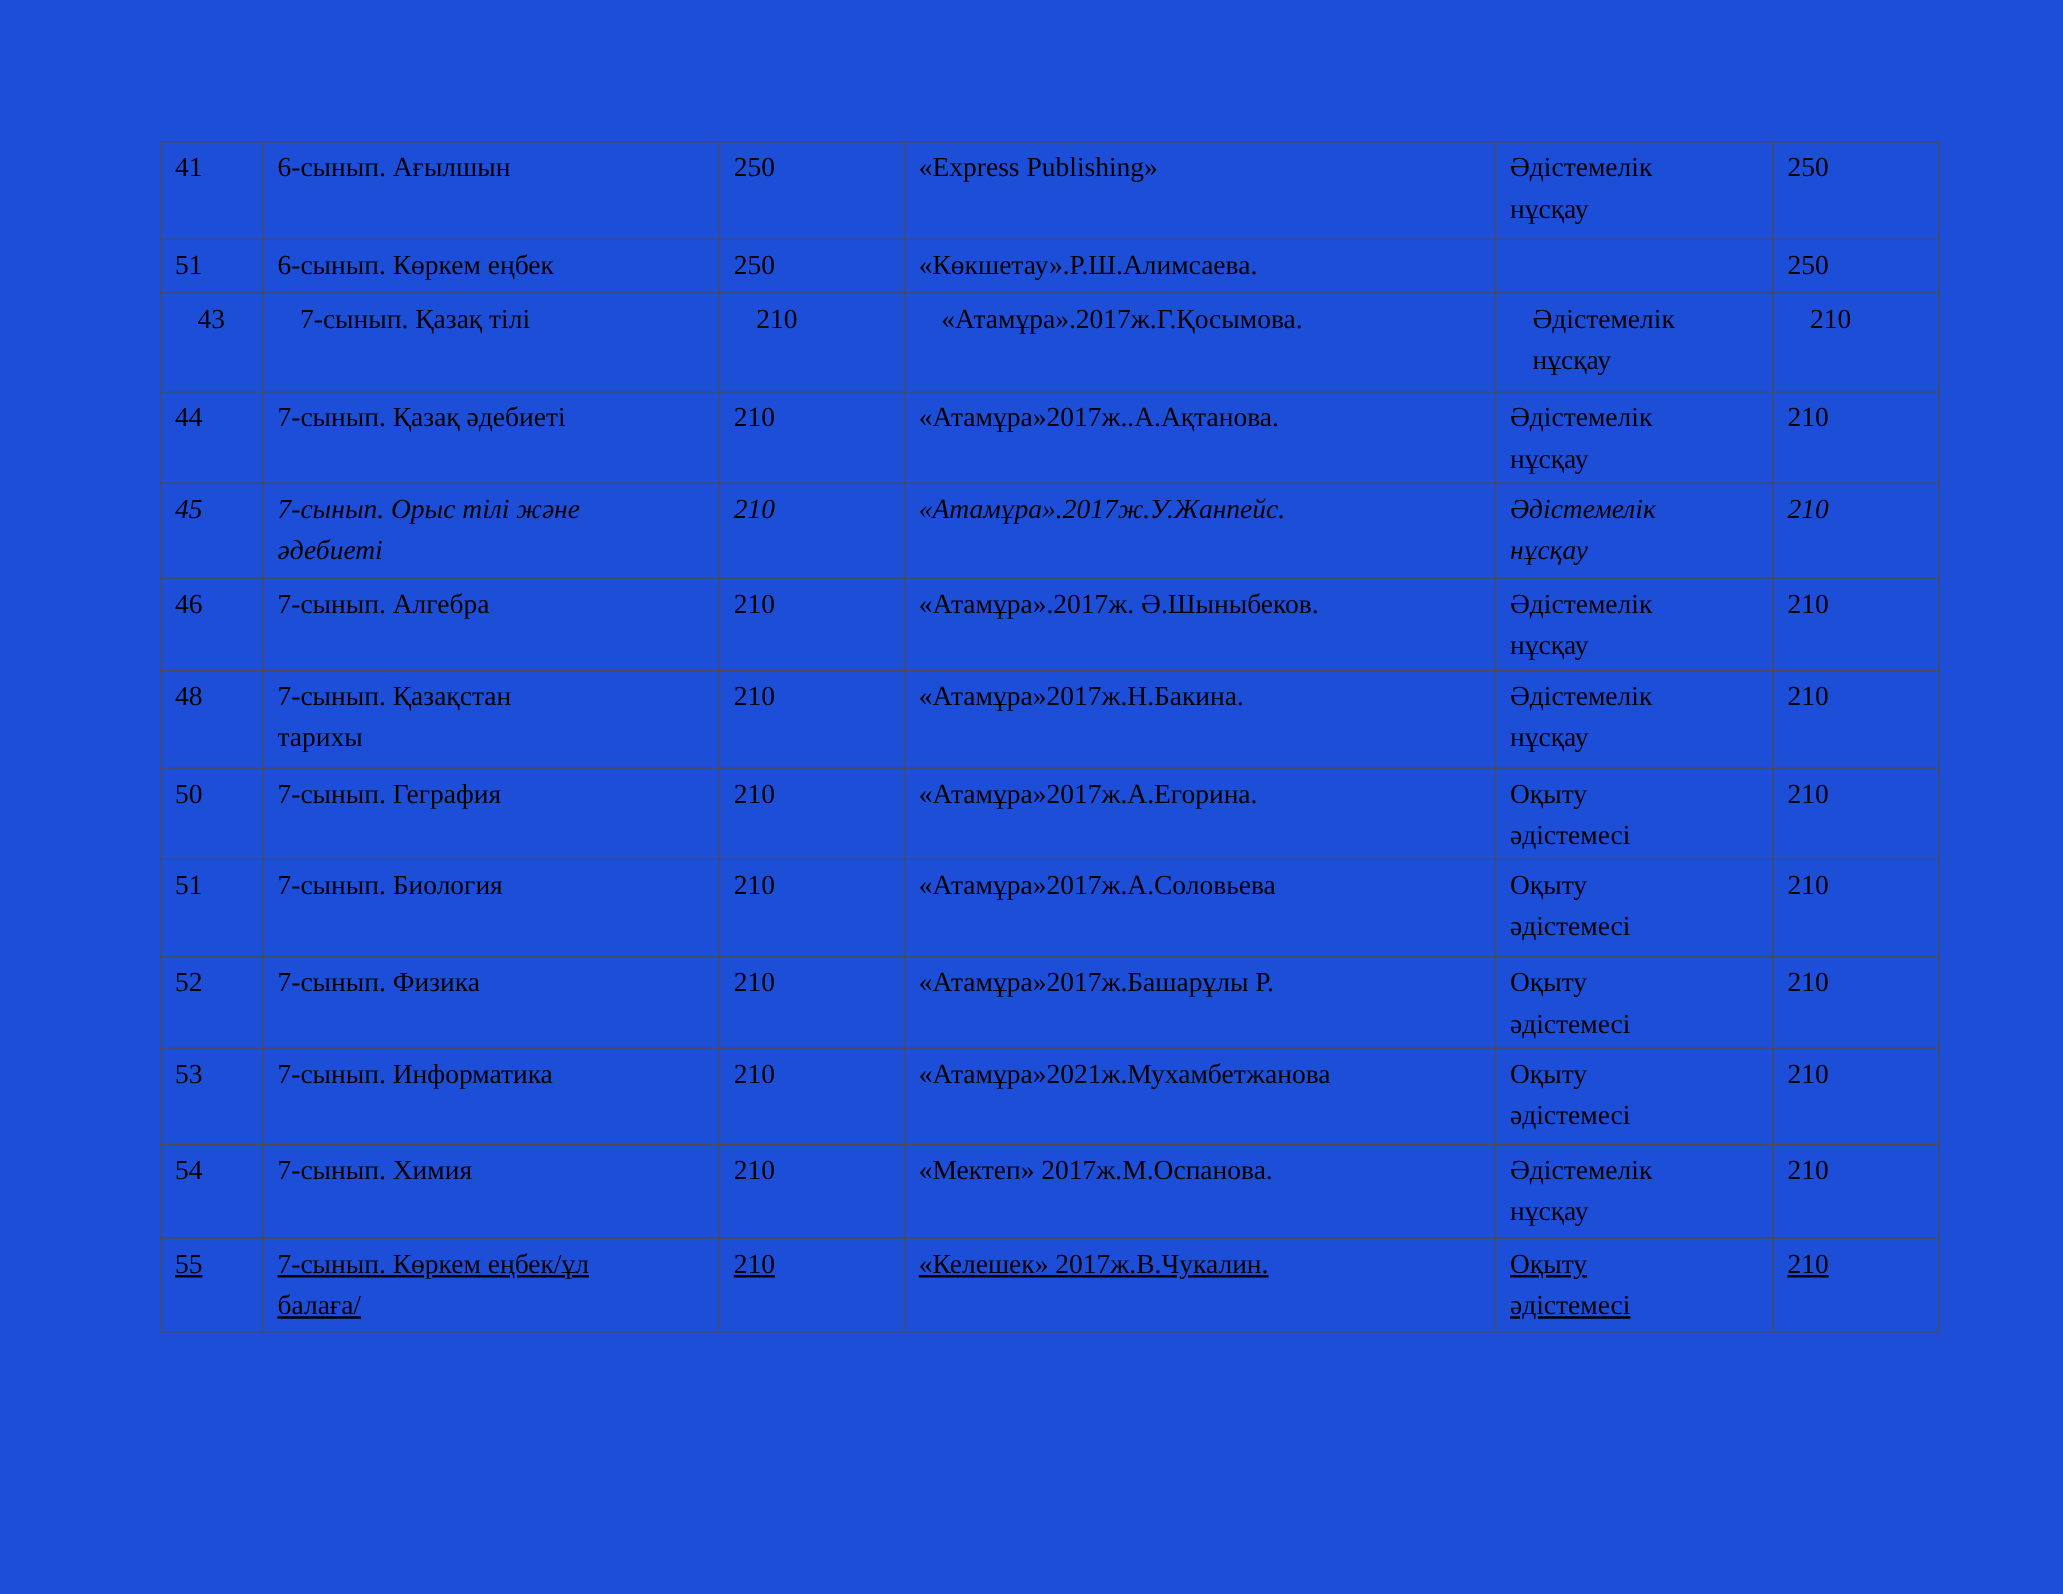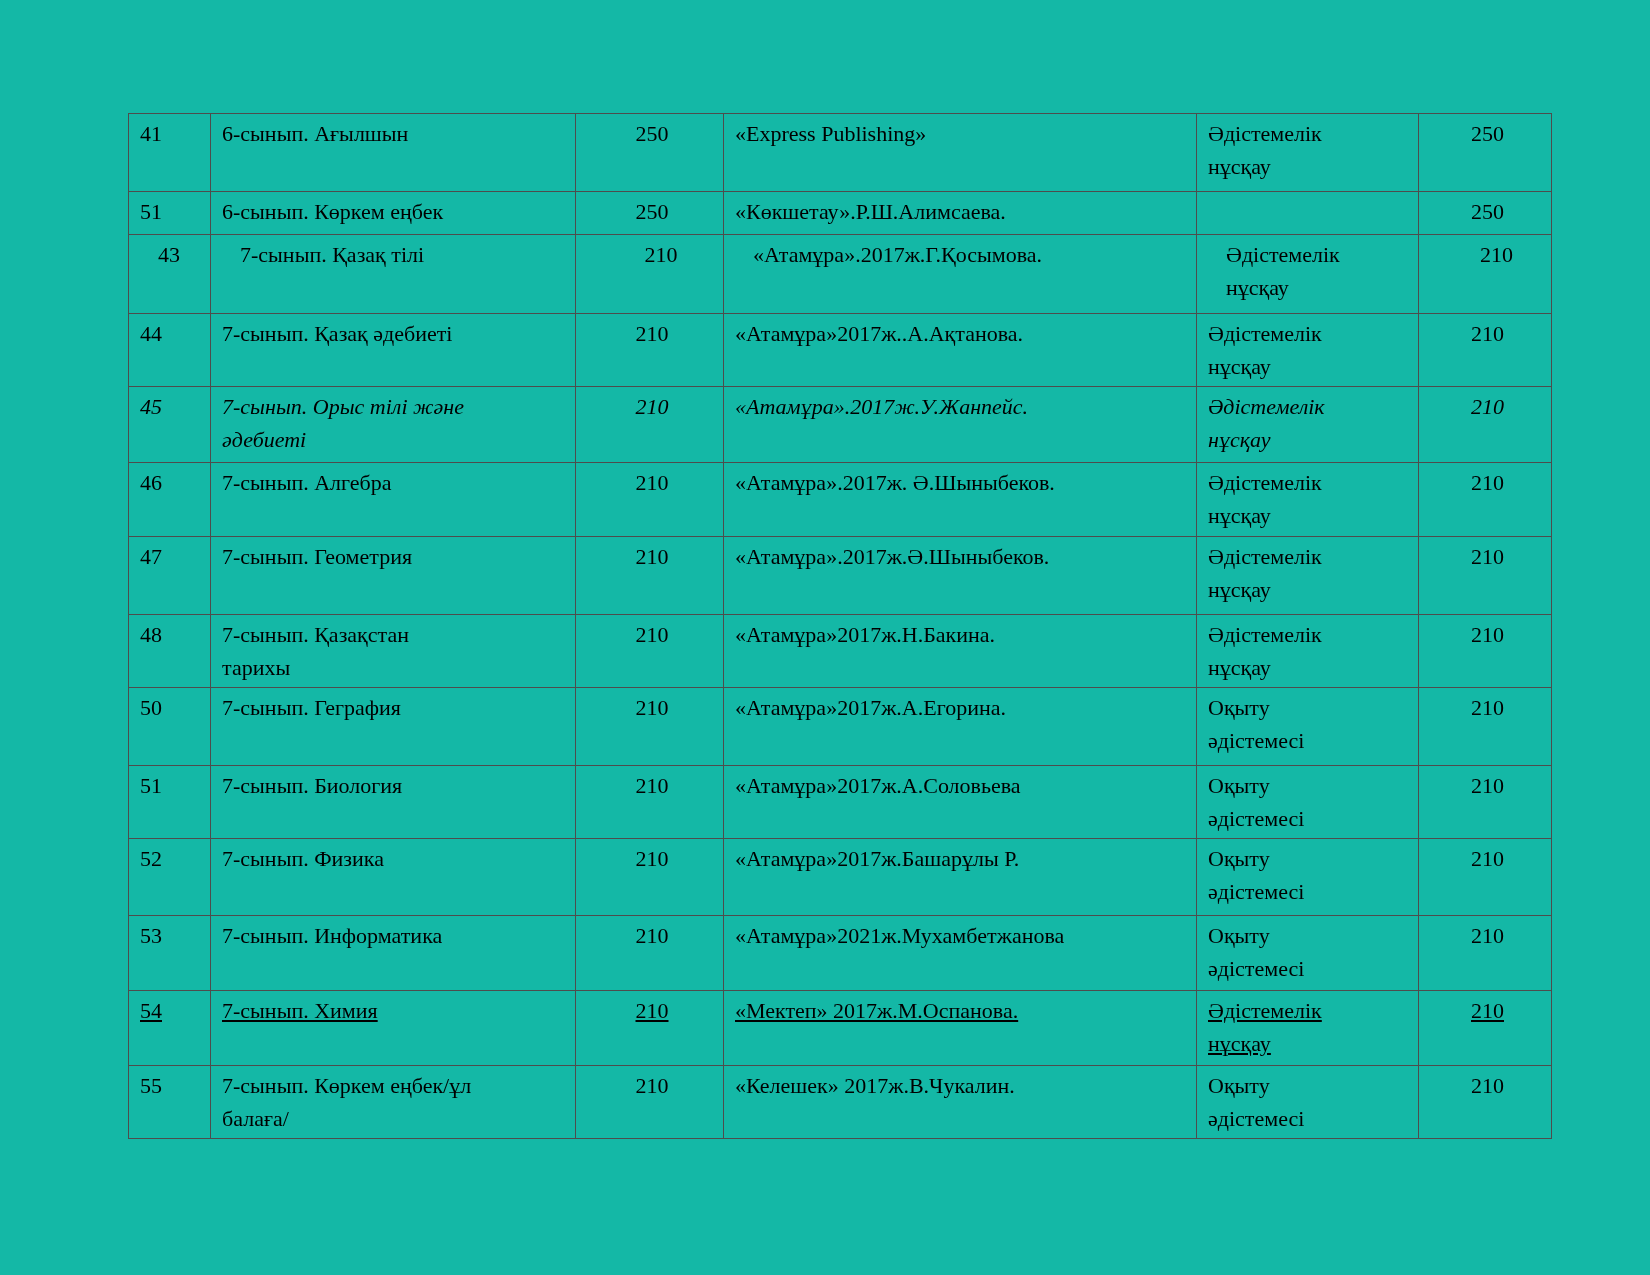--- a/index.html
+++ b/index.html
@@ -4,21 +4,21 @@
 <style>
   html, body {
     margin: 0;
     padding: 0;
     background: #ffffff;
   }
   #page {
     position: relative;
     width: 1650px;
     height: 1275px;
-    background: #14b8a6;
+    background: #1d4ed8;
     overflow: hidden;
     font-family: "Liberation Serif", "DejaVu Serif", serif;
     color: #000000;
   }
   table.doc-table {
     position: absolute;
     left: 128px;
     top: 113px;
     width: 1423px;
     border-collapse: collapse;
@@ -36,21 +36,21 @@
   
   col.c-num       { width: 82px;  }
   col.c-subject   { width: 365px; }
   col.c-count     { width: 148px; }
   col.c-publisher { width: 473px; }
   col.c-type      { width: 222px; }
   col.c-count2    { width: 133px; }
 
   td.cell-num       { padding-left: 8px; }
   td.cell-count,
-  td.cell-count2    { text-align: center; padding-left: 2px; padding-right: 2px; }
+  td.cell-count2    { text-align: left; padding-left: 2px; padding-right: 2px; }
   td.cell-type div  { max-width: 165px; }
 
   
   tr:nth-child(1)  td { height: 71px; }
   tr:nth-child(2)  td { height: 36px; }
   tr:nth-child(3)  td { height: 72px; padding-left: 29px; }
   tr:nth-child(4)  td { height: 64px; }
   tr:nth-child(5)  td { height: 69px; font-style: italic; }
   tr:nth-child(6)  td { height: 67px; }
   tr:nth-child(7)  td { height: 71px; }
@@ -125,29 +125,20 @@
         <tr>
           <td class="cell-num"><div>46</div></td>
           <td class="cell-subject"><div>7-сынып. Алгебра</div></td>
           <td class="cell-count"><div>210</div></td>
           <td class="cell-publisher"><div>«Атамұра».2017ж. Ә.Шыныбеков.</div></td>
           <td class="cell-type"><div>Әдістемелік
 нұсқау</div></td>
           <td class="cell-count2"><div>210</div></td>
         </tr>
         <tr>
-          <td class="cell-num"><div>47</div></td>
-          <td class="cell-subject"><div>7-сынып. Геометрия</div></td>
-          <td class="cell-count"><div>210</div></td>
-          <td class="cell-publisher"><div>«Атамұра».2017ж.Ә.Шыныбеков.</div></td>
-          <td class="cell-type"><div>Әдістемелік
-нұсқау</div></td>
-          <td class="cell-count2"><div>210</div></td>
-        </tr>
-        <tr>
           <td class="cell-num"><div>48</div></td>
           <td class="cell-subject"><div>7-сынып. Қазақстан
 тарихы</div></td>
           <td class="cell-count"><div>210</div></td>
           <td class="cell-publisher"><div>«Атамұра»2017ж.Н.Бакина.</div></td>
           <td class="cell-type"><div>Әдістемелік
 нұсқау</div></td>
           <td class="cell-count2"><div>210</div></td>
         </tr>
         <tr>

